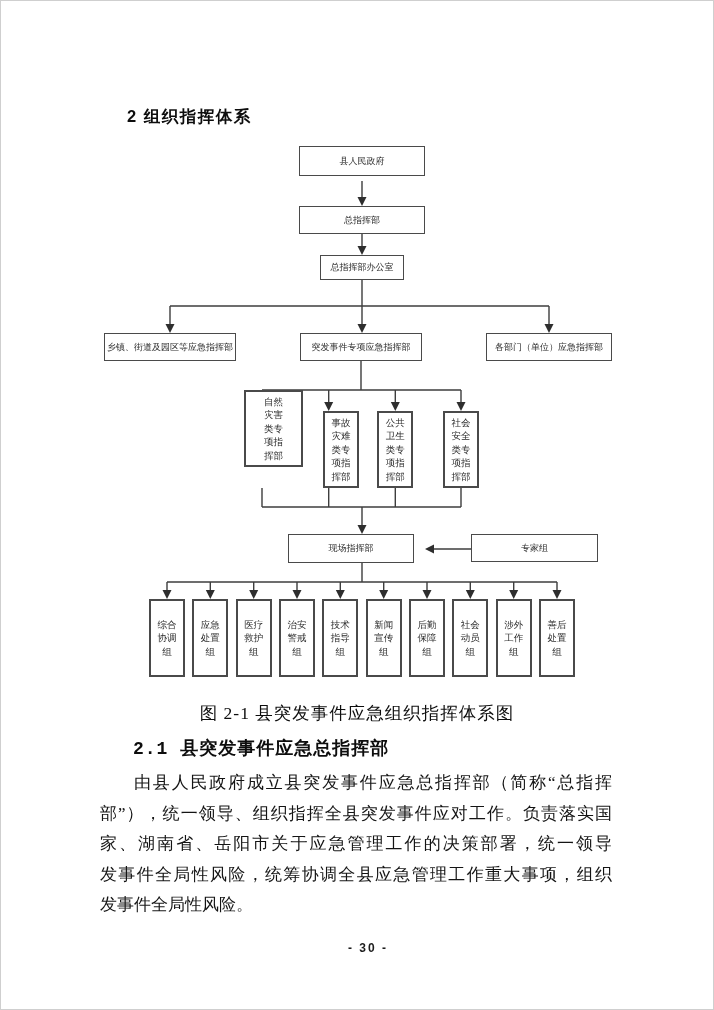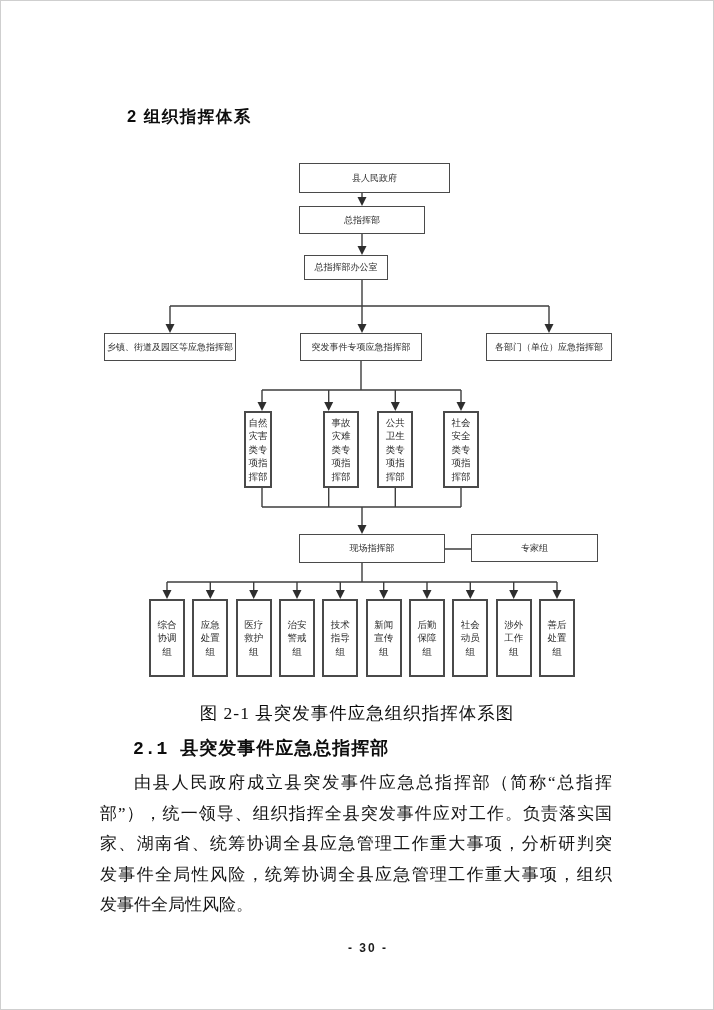--- a/index.html
+++ b/index.html
@@ -75,42 +75,42 @@
         <polygon points="292.5,590 301.5,590 297,599"></polygon>
         <polygon points="335.8,590 344.8,590 340.3,599"></polygon>
         <polygon points="379.2,590 388.2,590 383.7,599"></polygon>
         <polygon points="422.5,590 431.5,590 427,599"></polygon>
         <polygon points="465.8,590 474.8,590 470.3,599"></polygon>
         <polygon points="509.2,590 518.2,590 513.7,599"></polygon>
         <polygon points="552.5,590 561.5,590 557,599"></polygon>
       </g>
     </svg>
 
-    <div class="node" style="left:299px;top:163px;width:151px;height:30px">县人民政府</div>
+    <div class="node" style="left:299px;top:146px;width:126px;height:30px">县人民政府</div>
     <div class="node" style="left:299px;top:206px;width:126px;height:28px">总指挥部</div>
-    <div class="node" style="left:304px;top:255px;width:84px;height:25px">总指挥部办公室</div>
+    <div class="node" style="left:320px;top:255px;width:84px;height:25px">总指挥部办公室</div>
 
     <div class="node" style="left:104px;top:333px;width:132px;height:28px">乡镇、街道及园区等应急指挥部</div>
     <div class="node" style="left:300px;top:333px;width:122px;height:28px">突发事件专项应急指挥部</div>
     <div class="node" style="left:486px;top:333px;width:126px;height:28px">各部门（单位）应急指挥部</div>
 
-    <div class="node vnode" style="left:244px;top:411px;width:28px;height:77px">
+    <div class="node vnode" style="left:244px;top:390px;width:59px;height:77px">
         <span>自然灾害类专项指挥部</span>
       </div>
     <div class="node vnode" style="left:323px;top:411px;width:36px;height:77px">
         <span>事故灾难类专项指挥部</span>
       </div>
     <div class="node vnode" style="left:377.3px;top:411px;width:36px;height:77px">
         <span>公共卫生类专项指挥部</span>
       </div>
     <div class="node vnode" style="left:443px;top:411px;width:36px;height:77px">
         <span>社会安全类专项指挥部</span>
       </div>
 
-    <div class="node" style="left:299px;top:534px;width:146px;height:29px">现场指挥部</div>
+    <div class="node" style="left:288px;top:534px;width:126px;height:29px">现场指挥部</div>
     <div class="node" style="left:471px;top:534px;width:127px;height:28px">专家组</div>
 
     <div class="node gnode" style="left:149px;top:599px;width:36px;height:78px">
         <span>综合协调组</span>
       </div>
     <div class="node gnode" style="left:192.3px;top:599px;width:36px;height:78px">
         <span>应急处置组</span>
       </div>
     <div class="node gnode" style="left:235.7px;top:599px;width:36px;height:78px">
         <span>医疗救护组</span>
@@ -138,20 +138,20 @@
       </div>
   </div>
 
   <div class="caption">图 2-1 县突发事件应急组织指挥体系图</div>
 
   <div class="sec-heading">2.1 县突发事件应急总指挥部</div>
 
   <div class="para">
     <div class="bline first">由县人民政府成立县突发事件应急总指挥部（简称“总指挥</div>
     <div class="bline">部”），统一领导、组织指挥全县突发事件应对工作。负责落实国</div>
-    <div class="bline">家、湖南省、统筹协调全县应急管理工作重大事项，分析研判突</div>
+    <div class="bline">家、湖南省、岳阳市关于应急管理工作的决策部署，统一领导</div>
     <div class="bline">发事件全局性风险，统筹协调全县应急管理工作重大事项，组织</div>
     <div class="bline last">发事件全局性风险。</div>
   </div>
 
   <div class="page-footer">- 30 -</div>
 
 </div>
 
 </body></html>

